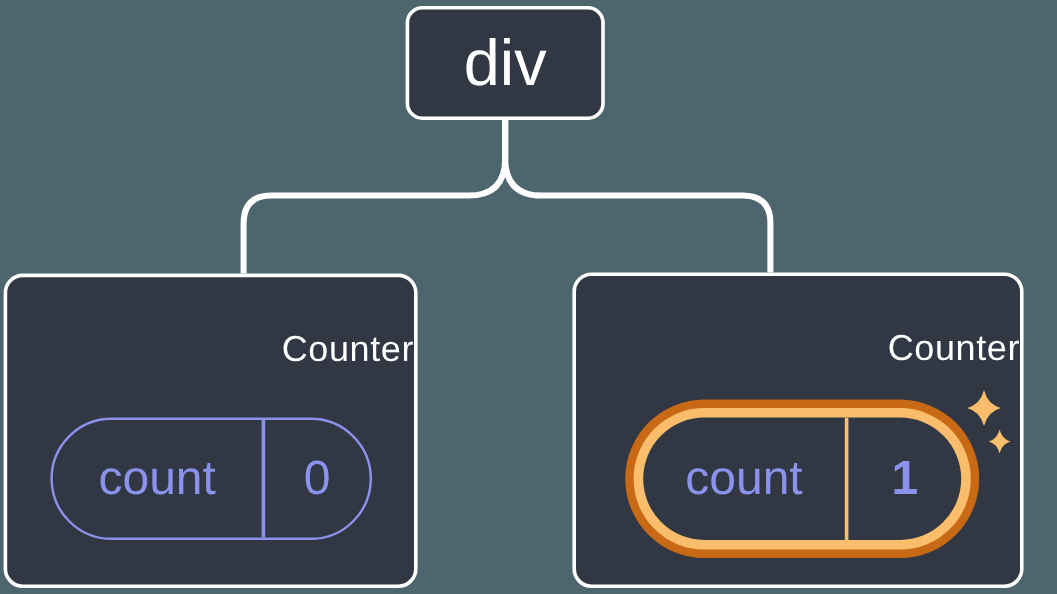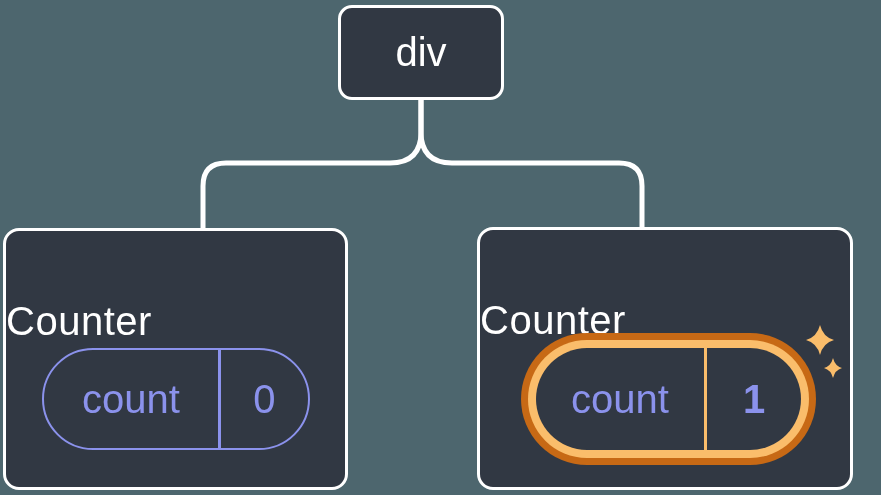--- a/index.html
+++ b/index.html
@@ -28,21 +28,21 @@
   
   .root-node {
     position: absolute;
     left: 338px; top: 5px;
     width: 166px; height: 95px;
     background: var(--card-fill);
     border: 3.5px solid var(--line);
     border-radius: 14px;
     display: flex; align-items: center; justify-content: center;
     color: var(--text-white);
-    font-size: 40px;
+    font-size: 54px;
     z-index: 2;
     text-align: center;
   }
 
   
   .connector-svg {
     position: absolute; left: 0; top: 0;
     width: 881px; height: 495px;
     z-index: 1;
     pointer-events: none;
@@ -55,26 +55,25 @@
     border: 3.5px solid var(--line);
     border-radius: 16px;
     z-index: 2;
   }
   .card-left  { left: 3px;  top: 228px; width: 345px; height: 262px; }
   .card-right { left: 477px; top: 227px; width: 376px; height: 263px; }
 
   .card-title {
     position: absolute;
     left: 0; right: 0; top: 44px;
-    text-align: left;
+    text-align: right;
     color: var(--text-white);
-    font-size: 40px;
+    font-size: 30px;
     font-weight: 500;
     letter-spacing: 0.5px;
-    margin-top: 24px;
   }
 
   
   .state-pill {
     position: absolute;
     left: 36px; top: 117px;
     width: 268px; height: 102px;
     border: 2.5px solid var(--purple);
     border-radius: 999px;
     display: flex;

